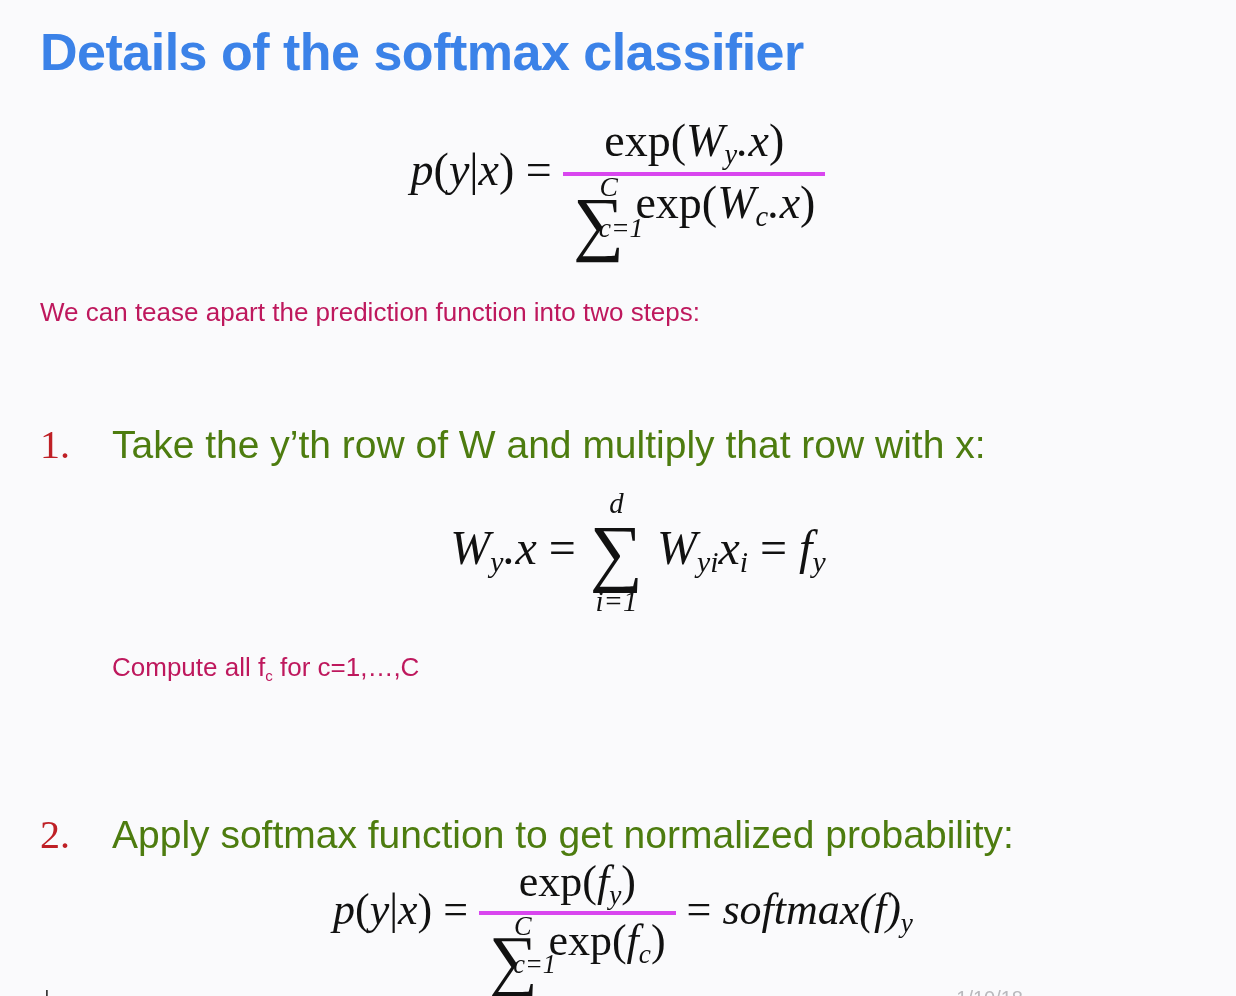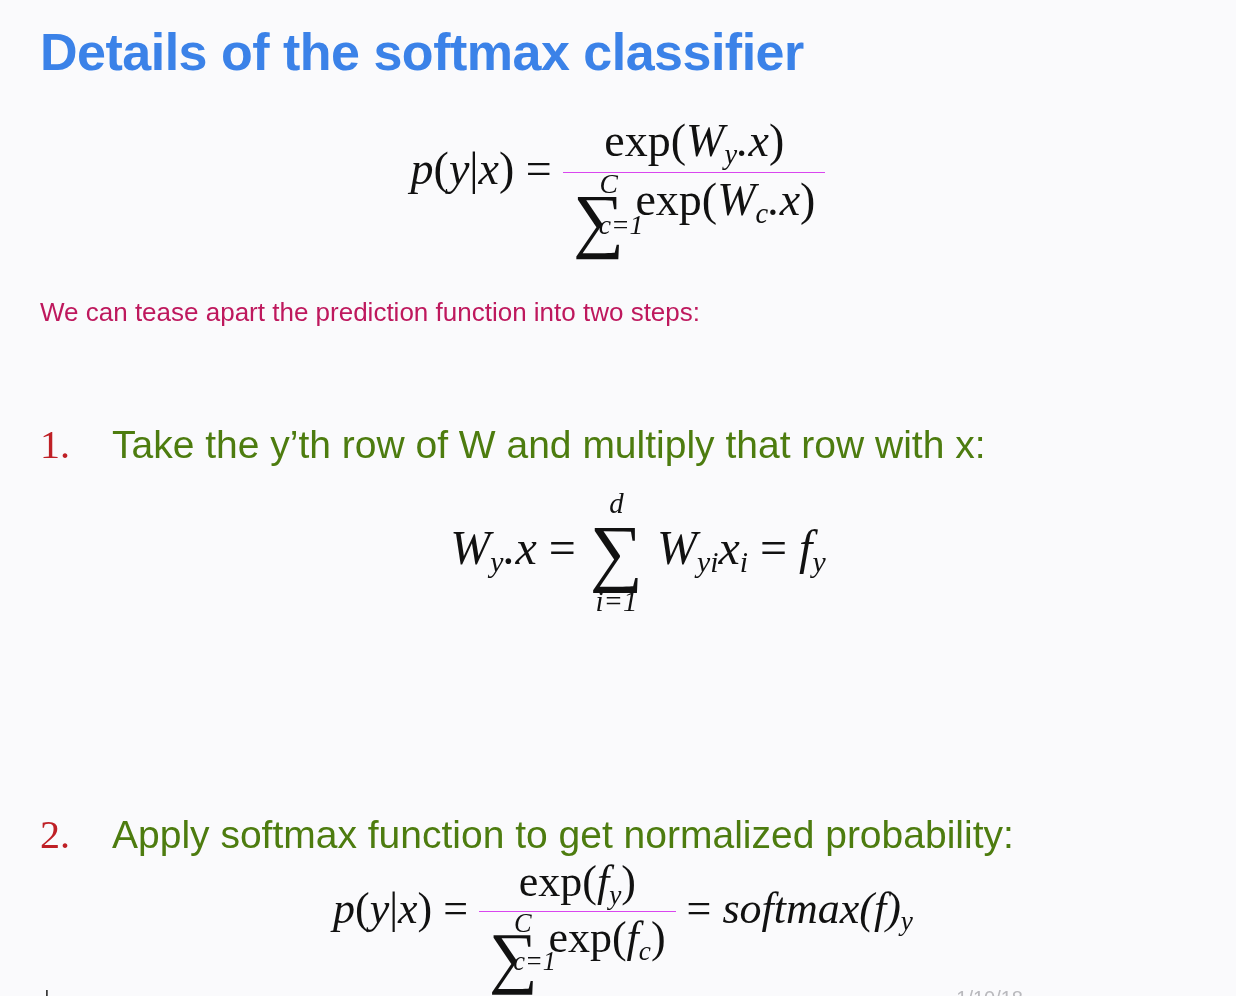--- a/index.html
+++ b/index.html
@@ -47,21 +47,21 @@
   .mup { font-style: normal; }
 
   .frac {
     display: inline-block;
     vertical-align: middle;
     text-align: center;
   }
   .frac .num {
     display: block;
     padding: 0 10px 2px 10px;
-    border-bottom: 1px solid #d946ef;
+    border-bottom: 4px solid #d946ef;
     white-space: nowrap;
   }
   .frac .den {
     display: block;
     padding: 4px 10px 0 10px;
     white-space: nowrap;
   }
 
   
   .bigsum {
@@ -235,20 +235,23 @@
     <span class="bigsum">
       <span class="lim" style="font-size:0.60em">d</span>
       <span class="sig" style="font-size:1.55em">∑</span>
       <span class="lim" style="font-size:0.60em">i=1</span>
     </span>
     <span class="mi">W</span><sub class="sb">yi</sub><span class="mi">x</span><sub class="sb">i</sub>
     <span class="mup">=</span>
     <span class="mi">f</span><sub class="sb">y</sub>
   </div>
 
+  <div id="compute-line" class="body-line">
+    <span>Compute all f</span><span class="sub-c">c</span><span> for c=1,…,C</span>
+  </div>
 
   <div id="list-item-2" class="list-item">
     <span class="list-marker">2.</span><span class="list-text">Apply softmax function to get normalized probability:</span>
   </div>
 
   <div id="formula-3" class="math">
     <span class="mi">p</span><span class="mup">(</span><span class="mi">y</span><span class="mup">|</span><span class="mi">x</span><span class="mup">)</span>
     <span class="mup">=</span>
     <span class="frac">
       <span class="num"><span class="mup">exp</span><span class="mup">(</span><span class="mi">f</span><sub class="sb">y</sub><span class="mup">)</span></span>

